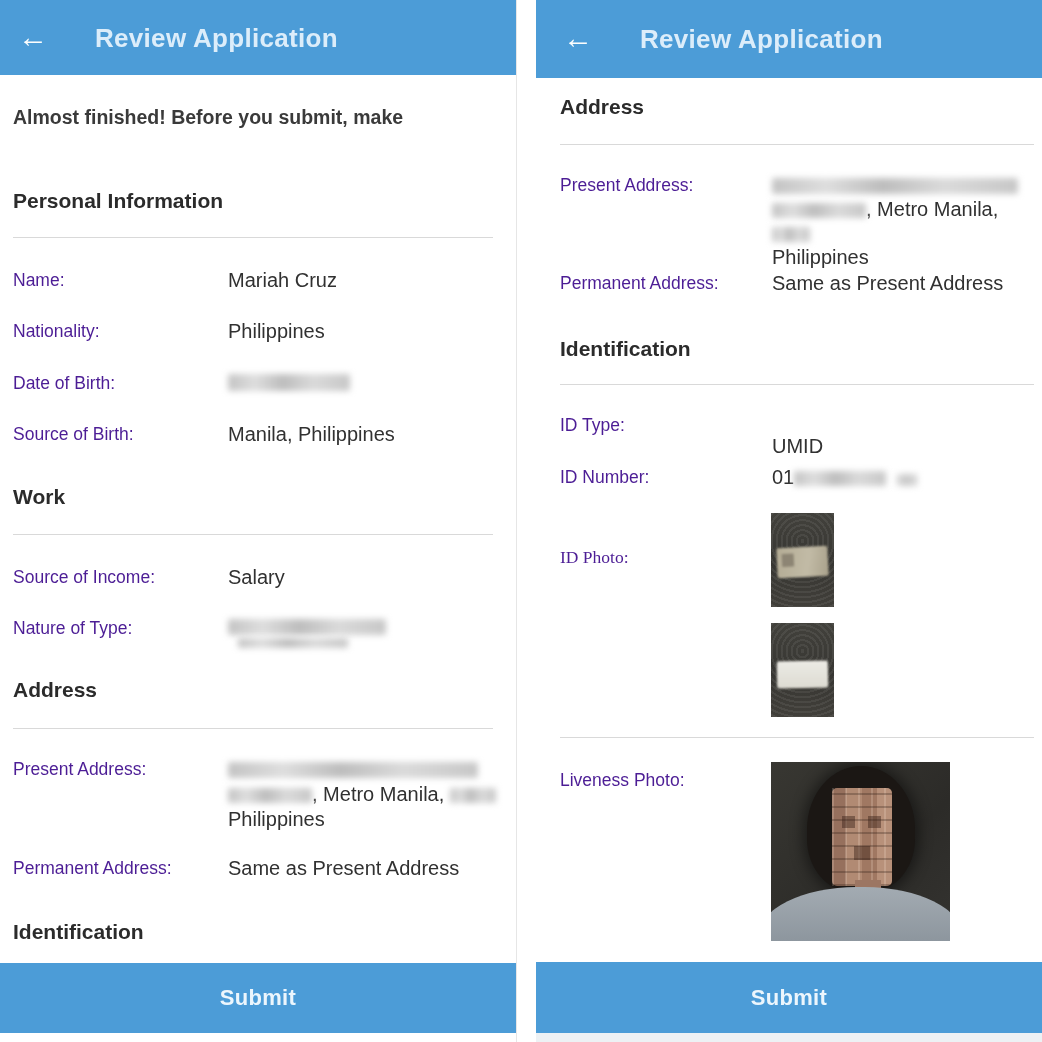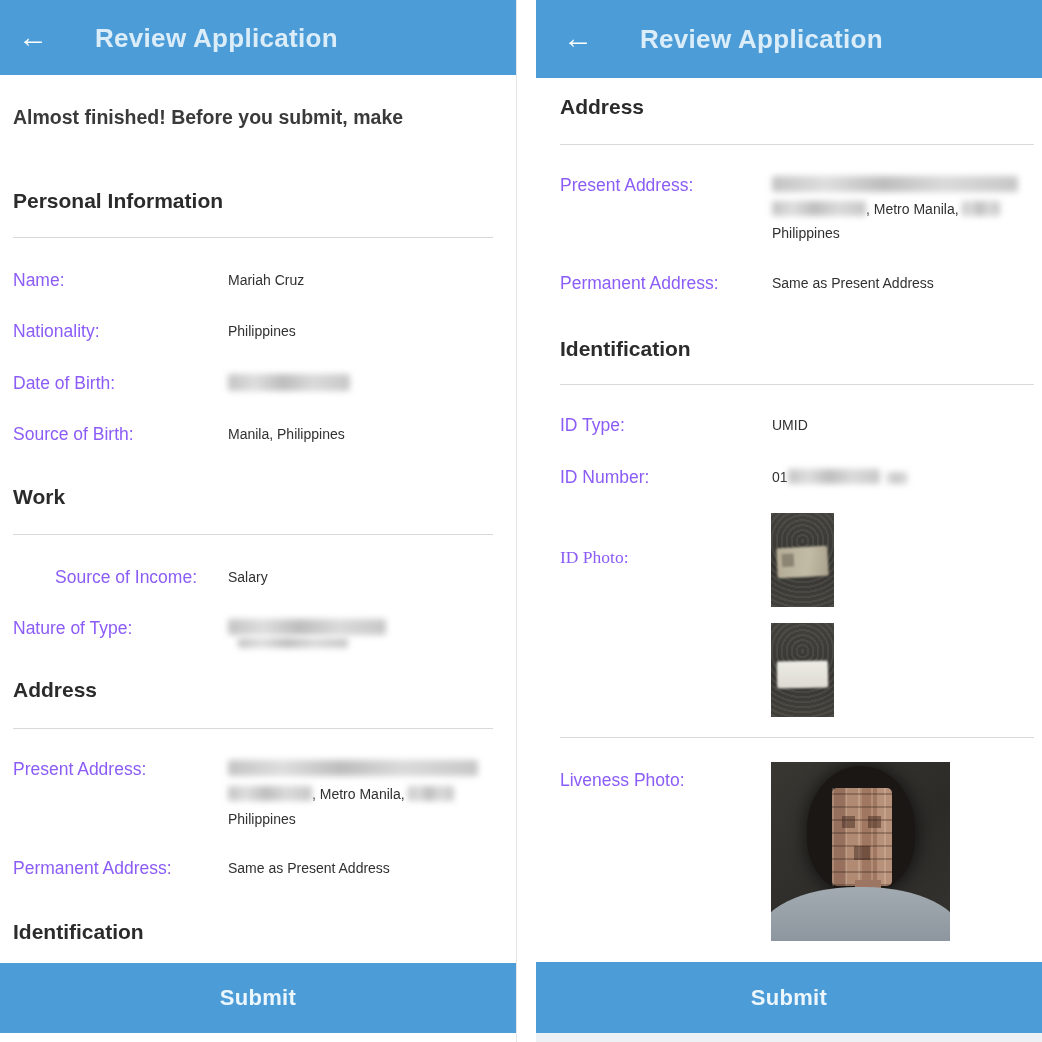--- a/index.html
+++ b/index.html
@@ -27,24 +27,24 @@
   .intro{
     position:absolute;margin:0;font-size:19.5px;line-height:28px;
     font-weight:600;color:#3a3a3a;
   }
   .heading{
     position:absolute;margin:0;font-size:21px;font-weight:bold;color:#2b2b2b;
     line-height:24px;white-space:nowrap;
   }
   .divider{position:absolute;height:1px;background:#d9d9d9;}
   .flabel{
-    position:absolute;font-size:17.5px;color:#8b5cf6;line-height:24px;
+    position:absolute;font-size:17.5px;color:#4c1d95;line-height:24px;
   }
   .fvalue{
-    position:absolute;font-size:14px;color:#313131;line-height:25px;
+    position:absolute;font-size:20px;color:#313131;line-height:25px;
   }
   .redact{
     display:inline-block;vertical-align:-2px;border-radius:2px;
     background:linear-gradient(90deg,#c3c3c3,#dedede 22%,#bdbdbd 45%,#dadada 70%,#c7c7c7);
     filter:blur(3px);
   }
   .redact-abs{position:absolute;border-radius:2px;
     background:linear-gradient(90deg,#c3c3c3,#dedede 22%,#bdbdbd 45%,#dadada 70%,#c7c7c7);
     filter:blur(3px);}
   .submitbar{
@@ -126,21 +126,21 @@
 
   <span class="flabel" style="top:371px;left:13px;">Date of Birth:</span>
   <span class="redact-abs" style="top:374px;left:228px;width:122px;height:17px;"></span>
 
   <span class="flabel" style="top:422px;left:13px;">Source of Birth:</span>
   <span class="fvalue" style="top:422px;left:228px;">Manila, Philippines</span>
 
   <h2 class="heading" style="top:485px;left:13px;">Work</h2>
   <div class="divider" style="top:534px;left:13px;width:480px;"></div>
 
-  <span class="flabel" style="top:565px;left:13px;margin-left:42px;">Source of Income:</span>
+  <span class="flabel" style="top:565px;left:13px;">Source of Income:</span>
   <span class="fvalue" style="top:565px;left:228px;">Salary</span>
 
   <span class="flabel" style="top:616px;left:13px;">Nature of Type:</span>
   <span class="redact-abs" style="top:619px;left:228px;width:158px;height:16px;"></span>
   <span class="redact-abs" style="top:638px;left:238px;width:110px;height:10px;"></span>
 
   <h2 class="heading" style="top:678px;left:13px;">Address</h2>
   <div class="divider" style="top:728px;left:13px;width:480px;"></div>
 
   <span class="flabel" style="top:757px;left:13px;">Present Address:</span>
@@ -175,21 +175,21 @@
     <span style="display:block;">Philippines</span>
   </div>
 
   <span class="flabel" style="top:271px;left:24px;width:160px;">Permanent Address:</span>
   <span class="fvalue" style="top:271px;left:236px;">Same as Present Address</span>
 
   <h2 class="heading" style="top:337px;left:24px;">Identification</h2>
   <div class="divider" style="top:384px;left:24px;width:474px;"></div>
 
   <span class="flabel" style="top:413px;left:24px;">ID Type:</span>
-  <span class="fvalue" style="top:413px;left:236px;">UMID</span>
+  <span class="fvalue" style="top:434px;left:236px;">UMID</span>
 
   <span class="flabel" style="top:465px;left:24px;">ID Number:</span>
   <span class="fvalue" style="top:465px;left:236px;"><span>01</span><span class="redact" style="width:92px;height:15px;"></span>&nbsp;&nbsp;<span class="redact" style="width:20px;height:12px;"></span></span>
 
   <span class="flabel" style="top:545px;left:24px;font-family:Liberation Serif, serif;">ID Photo:</span>
 
   <div class="idphoto" style="top:513px;left:235px;">
     <div class="idcard front"></div>
   </div>
   <div class="idphoto" style="top:623px;left:235px;">

